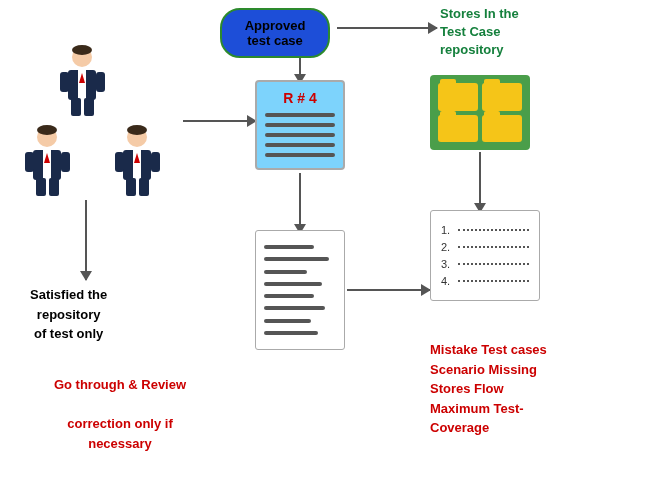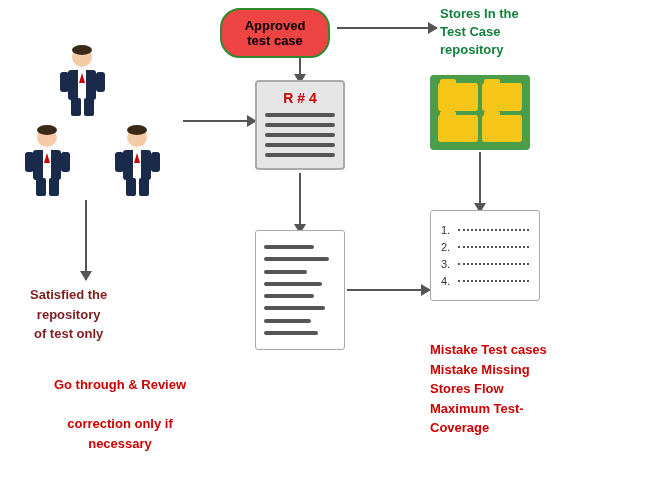--- a/index.html
+++ b/index.html
@@ -16,21 +16,21 @@
       width: 650px;
       height: 500px;
       position: relative;
     }
 
     
     .approved-bubble {
       position: absolute;
       top: 8px;
       left: 220px;
-      background: #ef4444;
+      background: #1d4ed8;
       border: 2px solid #2d8a2d;
       border-radius: 20px;
       padding: 8px 14px;
       text-align: center;
       font-size: 13px;
       font-weight: bold;
       color: #000;
       width: 110px;
     }
 
@@ -106,21 +106,21 @@
       height: 80px;
     }
 
     
     .document-r4 {
       position: absolute;
       top: 80px;
       left: 255px;
       width: 90px;
       height: 90px;
-      background: #e5e5e5;
+      background: #7dd3fc;
       border: 2px solid #aaa;
       border-radius: 4px;
       padding: 8px;
       display: flex;
       flex-direction: column;
     }
     .r4-label {
       font-size: 14px;
       font-weight: bold;
       color: #cc0000;
@@ -187,21 +187,21 @@
       font-size: 13px;
       font-weight: bold;
       line-height: 1.5;
     }
 
     
     .satisfied-label {
       position: absolute;
       top: 285px;
       left: 30px;
-      color: #7f1d1d;
+      color: #000000;
       font-size: 13px;
       font-weight: bold;
       line-height: 1.5;
       text-align: center;
     }
 
     
     .gthrough-label {
       position: absolute;
       top: 375px;
@@ -460,19 +460,19 @@
 
   <div class="gthrough-label">
     <span>Go through &amp; Review</span><br>
     <br>
     <span>correction only if</span><br>
     <span>necessary</span>
   </div>
 
   <div class="mistake-label">
     <span>Mistake Test cases</span><br>
-    <span>Mistake Missing</span><br>
+    <span>Scenario Missing</span><br>
     <span>Stores Flow</span><br>
     <span>Maximum Test-</span><br>
     <span>Coverage</span>
   </div>
 
 </div>
 
 </body></html>

